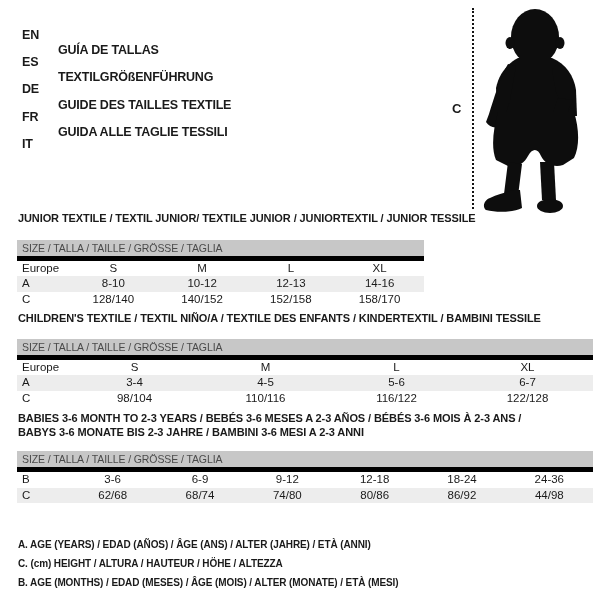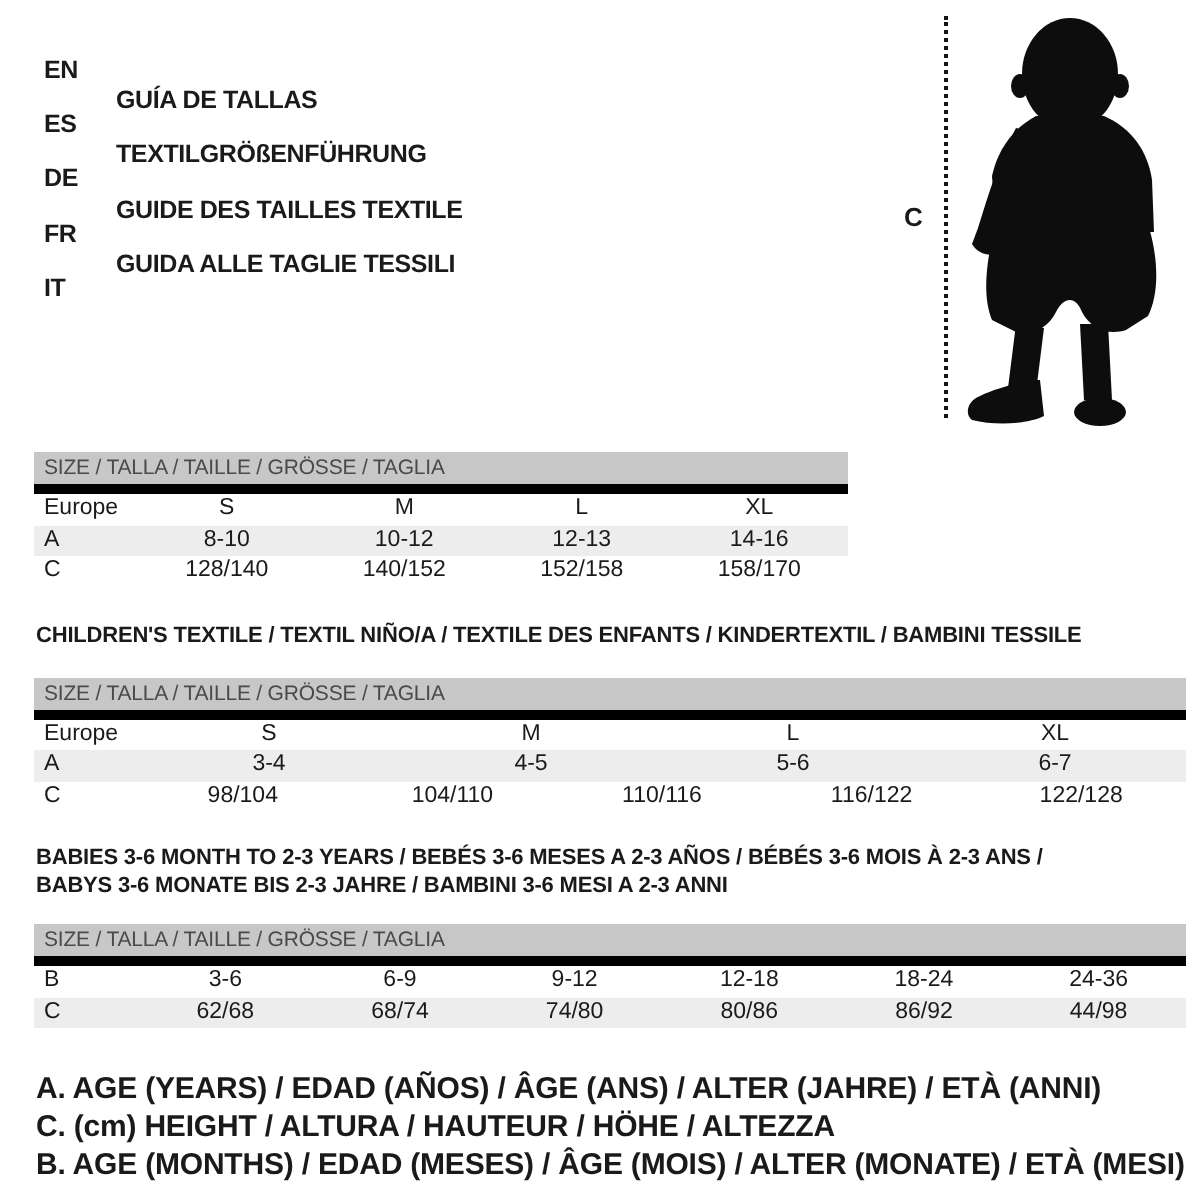--- a/index.html
+++ b/index.html
@@ -19,38 +19,38 @@
   
   .figure{position:absolute;left:440px;top:0;width:160px;height:220px;}
   .measure-line{position:absolute;left:32px;top:8px;height:201px;width:0;border-left:2px dotted #141414;}
   .c-label{position:absolute;left:12px;top:101px;font-weight:bold;font-size:13px;}
   .toddler-svg{position:absolute;left:38px;top:4px;width:122px;height:212px;}
 
   
   .tbl{position:absolute;left:17px;}
   .tbl.t1{top:212px;width:407px;}
   .tbl.t2{top:312px;width:576px;}
-  .tbl.t3{top:423px;width:576px;}
+  .tbl.t3{top:412px;width:576px;}
   .tbl-title{font-weight:bold;font-size:11px;line-height:13.5px;letter-spacing:-0.1px;padding-left:1px;white-space:nowrap;}
   .t1 .tbl-head{margin-top:14px;}
   .t2 .tbl-head{margin-top:13px;}
   .t3 .tbl-head{margin-top:12px;}
   .tbl-head{
     background:var(--header-bg,#c7c7c7);color:var(--header-fg,#4a4a4a);
     height:16px;line-height:16px;font-size:10.5px;padding-left:5px;
     border-bottom:5px solid #000000;letter-spacing:-0.1px;
   }
   .tbl-row{display:flex;height:15.5px;line-height:15.5px;font-size:11.5px;}
   .tbl-row.shaded{background:var(--row-shade,#ededed);}
   .cell-label{flex:0 0 47px;padding-left:5px;text-align:left;}
   .cell-val{flex:1;text-align:center;}
 
   
   .notes{position:absolute;left:18px;top:536px;}
-  .note-line{font-weight:bold;font-size:15px;line-height:18.8px;letter-spacing:-0.1px;white-space:nowrap;}
+  .note-line{font-weight:bold;font-size:10px;line-height:18.8px;letter-spacing:-0.1px;white-space:nowrap;}
 </style>
 </head>
 <body>
 
 <div class="sheet">
 
   <div class="langs" id="langs">
       <div class="lang-row">
         <span class="lang-code">EN</span>
       </div>
@@ -87,20 +87,21 @@
         <path d="M20,108 C15,126 13,144 18,156 L30,162 C38,164 46,160 50,152 C54,144 60,144 63,152 C67,160 76,164 85,161 L96,154 C102,142 101,124 96,108 Z"></path>
         <path d="M30,158 L44,160 L40,192 L26,190 Z"></path>
         <path d="M42,186 L44,204 C36,208 20,209 8,206 C4,203 6,196 12,194 C20,190 30,188 36,186 Z"></path>
         <path d="M62,158 L76,158 L78,196 L64,196 Z"></path>
         <ellipse cx="72" cy="202" rx="13" ry="7"></ellipse>
       </g>
     </svg>
   </div>
 
   <div class="tbl t1">
+      <div class="tbl-title">JUNIOR TEXTILE / TEXTIL JUNIOR/ TEXTILE JUNIOR / JUNIORTEXTIL / JUNIOR TESSILE</div>
       <div class="tbl-head">SIZE / TALLA / TAILLE / GRÖSSE / TAGLIA</div>
       <div class="tbl-row">
         <div class="cell-label">Europe</div>
         <div class="cell-val">S</div>
         <div class="cell-val">M</div>
         <div class="cell-val">L</div>
         <div class="cell-val">XL</div>
       </div>
       <div class="tbl-row shaded">
         <div class="cell-label">A</div>
@@ -130,21 +131,20 @@
       <div class="tbl-row shaded">
         <div class="cell-label">A</div>
         <div class="cell-val">3-4</div>
         <div class="cell-val">4-5</div>
         <div class="cell-val">5-6</div>
         <div class="cell-val">6-7</div>
       </div>
       <div class="tbl-row">
         <div class="cell-label">C</div>
         <div class="cell-val">98/104</div>
-        <div class="cell-val">104/110</div>
         <div class="cell-val">110/116</div>
         <div class="cell-val">116/122</div>
         <div class="cell-val">122/128</div>
       </div>
     </div>
   <div class="tbl t3">
       <div class="tbl-title">BABIES 3-6 MONTH TO 2-3 YEARS / BEBÉS 3-6 MESES A 2-3 AÑOS / BÉBÉS 3-6 MOIS À 2-3 ANS /</div>
       <div class="tbl-title">BABYS 3-6 MONATE BIS 2-3 JAHRE / BAMBINI 3-6 MESI A 2-3 ANNI</div>
       <div class="tbl-head">SIZE / TALLA / TAILLE / GRÖSSE / TAGLIA</div>
       <div class="tbl-row">

